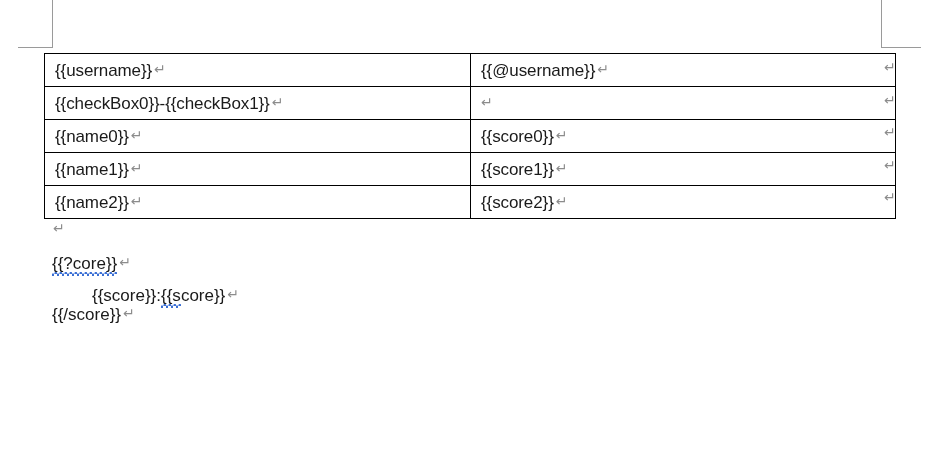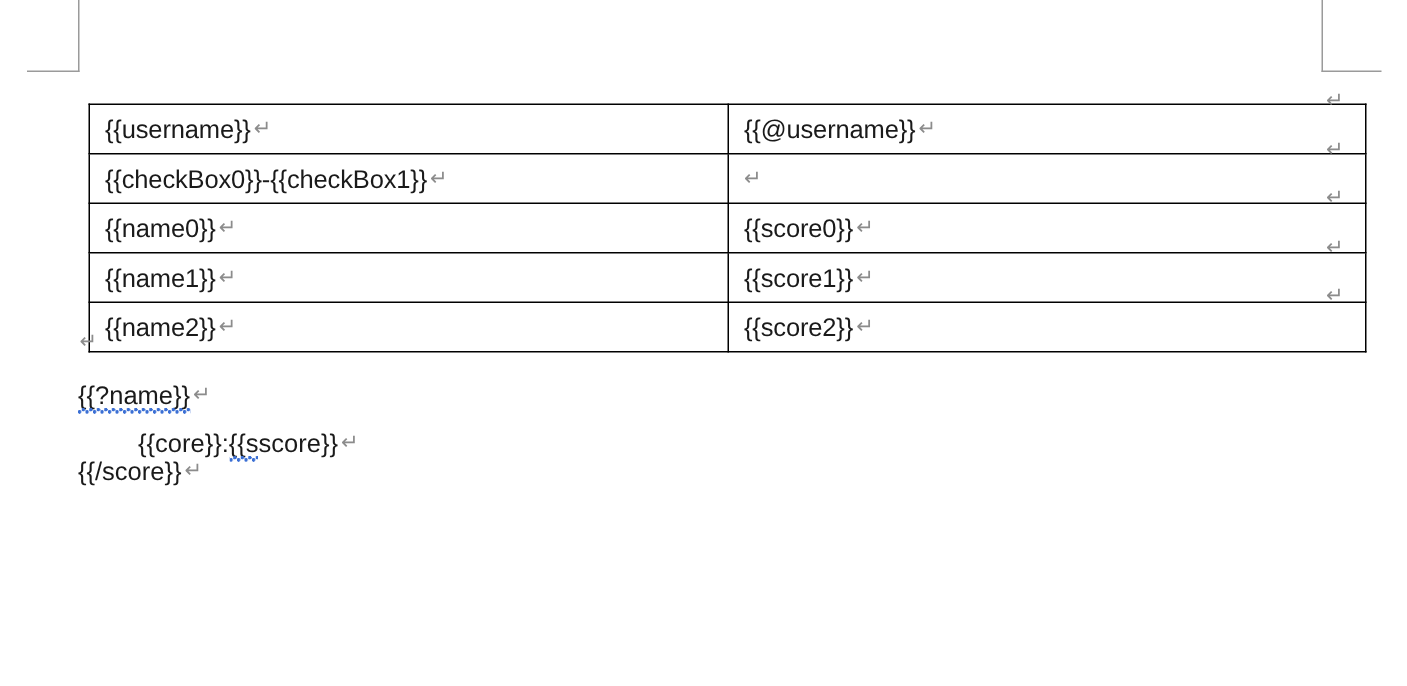--- a/index.html
+++ b/index.html
@@ -34,26 +34,25 @@
   .margin-mark.h { height: 1px; }
 
   #margin-left-v   { left: 52px;  top: 0px;  height: 48px; }
   #margin-left-h   { left: 18px;  top: 47px; width: 35px; }
   #margin-right-v  { left: 881px; top: 0px;  height: 48px; }
   #margin-right-h  { left: 881px; top: 47px; width: 40px; }
 
   
   #doc-table {
     position: absolute;
-    left: 59px;
+    left: 44px;
     top: 53px;
     width: 829px;
     border-collapse: collapse;
     table-layout: fixed;
-    margin-top: 16px;
   }
   #doc-table td {
     border: 1px solid #000000;
     height: 32px;
     padding: 0 0 0 10px;
     vertical-align: middle;
     font-size: 17px;
     color: #1a1a1a;
     line-height: 1;
     white-space: nowrap;
@@ -184,24 +183,24 @@
 
   <span class="eor-mark" style="top:59px">↵</span>
   <span class="eor-mark" style="top:92px">↵</span>
   <span class="eor-mark" style="top:124px">↵</span>
   <span class="eor-mark" style="top:157px">↵</span>
   <span class="eor-mark" style="top:189px">↵</span>
 
   <span class="pilcrow lone" id="empty-para">↵</span>
 
   <div class="body-line" id="body-line-0">
-    <span class="squiggle">{{?name}}</span><span class="pilcrow">↵</span>
+    <span class="squiggle">{{?core}}</span><span class="pilcrow">↵</span>
   </div>
 
   <div class="body-line" id="body-line-1">
-    <span>{{core}}:</span><span class="squiggle">{{s</span><span>score}}</span><span class="pilcrow">↵</span>
+    <span>{{score}}:</span><span class="squiggle">{{s</span><span>core}}</span><span class="pilcrow">↵</span>
   </div>
 
   <div class="body-line" id="body-line-2">
     <span>{{/score}}</span><span class="pilcrow">↵</span>
   </div>
 
 </div>
 
 </body></html>

